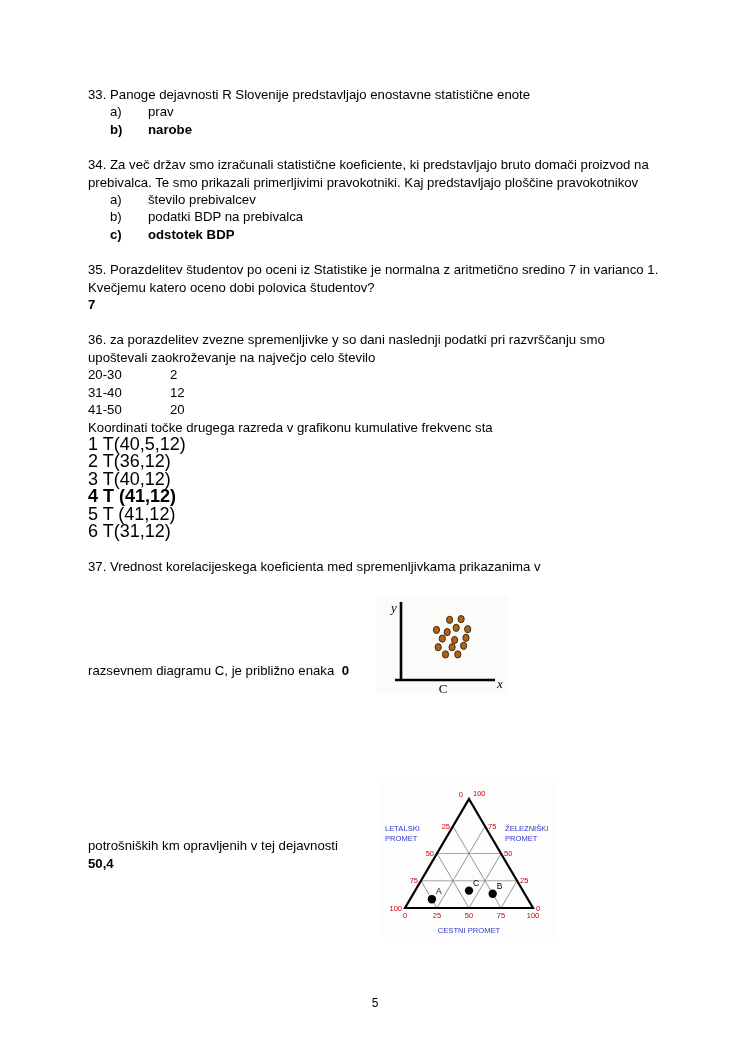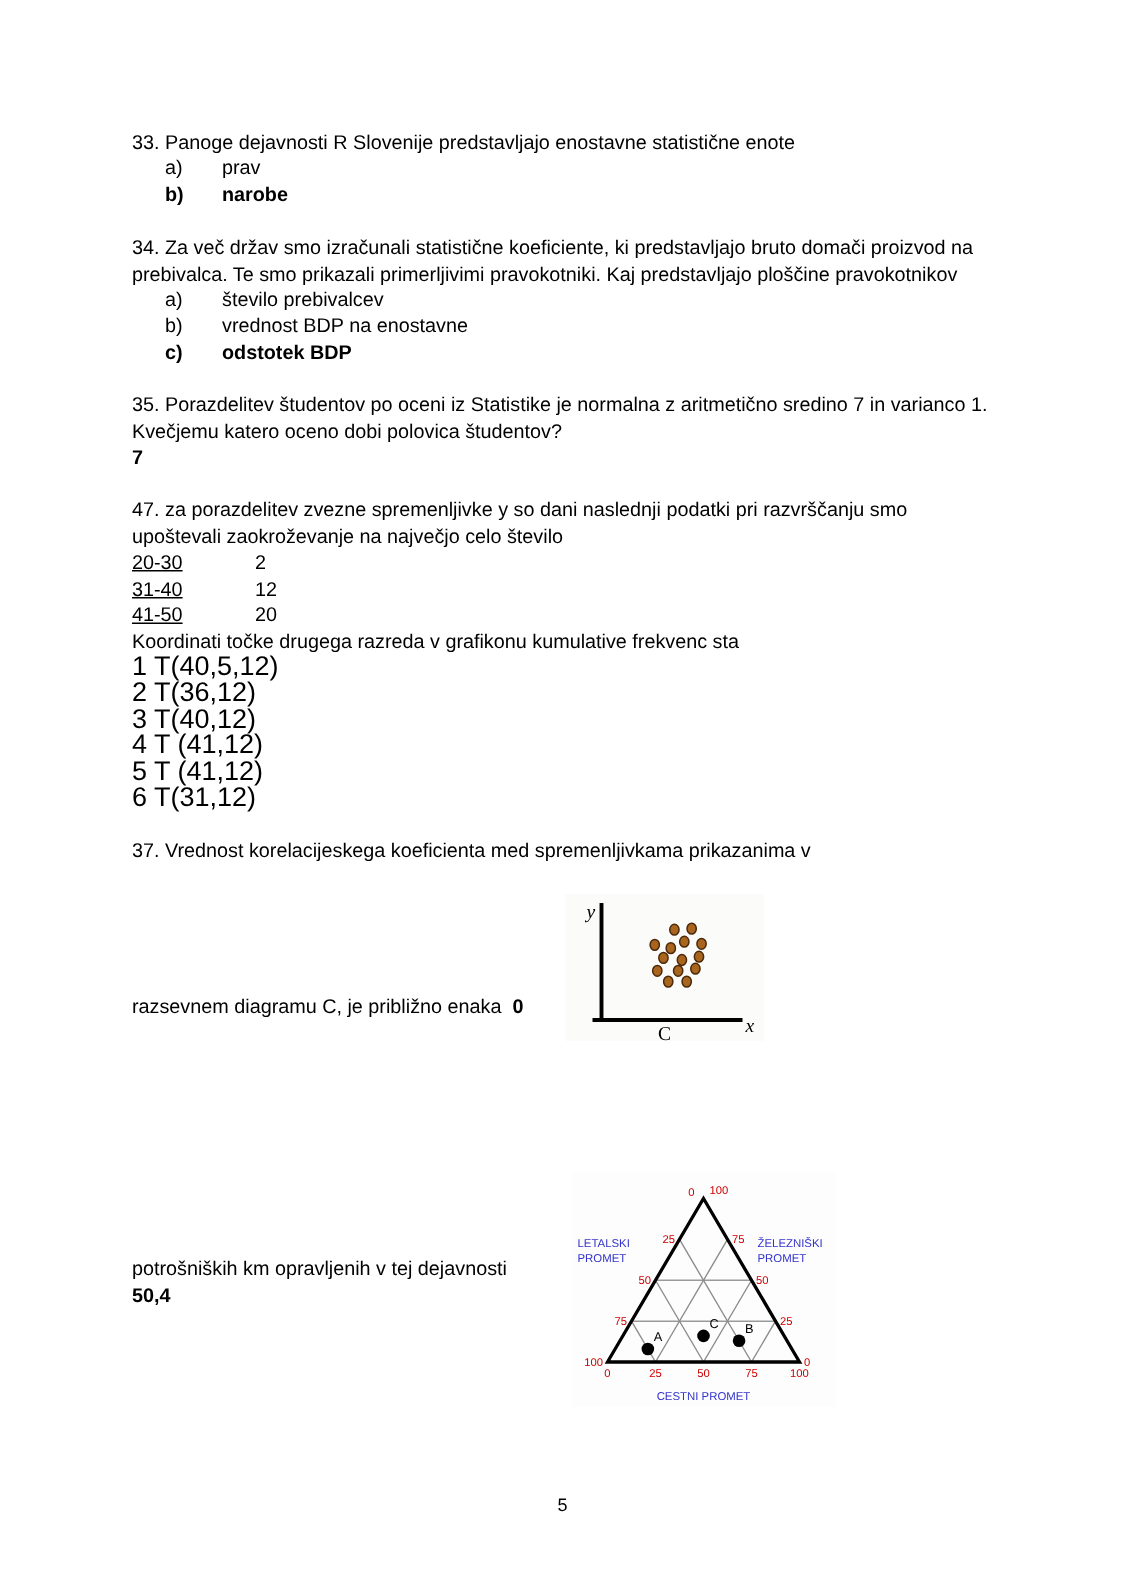--- a/index.html
+++ b/index.html
@@ -54,26 +54,26 @@
   .opt.bold { font-weight: bold; }
   .plain-line {
     font-size: 13.2px;
     line-height: 17.4px;
   }
   .plain-line.bold { font-weight: bold; }
   .datarow {
     font-size: 13.2px;
     line-height: 17.4px;
   }
-  .datarow .cls { display: inline-block; width: 82px; text-decoration: underline; }
+  .datarow .cls { display: inline-block; width: 82px; }
   .numopt {
     font-size: 18px;
     line-height: 17.4px;
   }
-  .numopt.bold { font-weight: normal; }
+  .numopt.bold { font-weight: bold; }
 
   
   .scatter-wrap {
     position: absolute;
     left: 377px;
     top: 596px;
     width: 132px;
     height: 98px;
     background: #fbfbfa;
     z-index: 5;
@@ -116,32 +116,32 @@
       <ul class="opts">
         <li class="opt"><span class="lbl">a)</span><span class="txt">prav</span></li>
         <li class="opt bold"><span class="lbl">b)</span><span class="txt">narobe</span></li>
       </ul>
     </div>
 
     <div class="qblock">
       <div class="qtext">34. Za več držav smo izračunali statistične koeficiente, ki predstavljajo bruto domači proizvod na prebivalca. Te smo prikazali primerljivimi pravokotniki. Kaj predstavljajo ploščine pravokotnikov</div>
       <ul class="opts">
         <li class="opt"><span class="lbl">a)</span><span class="txt">število prebivalcev</span></li>
-        <li class="opt"><span class="lbl">b)</span><span class="txt">vrednost BDP na enostavne</span></li>
+        <li class="opt"><span class="lbl">b)</span><span class="txt">podatki BDP na prebivalca</span></li>
         <li class="opt bold"><span class="lbl">c)</span><span class="txt">odstotek BDP</span></li>
       </ul>
     </div>
 
     <div class="qblock">
       <div class="qtext">35. Porazdelitev študentov po oceni iz Statistike je normalna z aritmetično sredino 7 in varianco 1. Kvečjemu katero oceno dobi polovica študentov?</div>
       <div class="plain-line bold">7</div>
     </div>
 
     <div class="qblock">
-      <div class="qtext">47. za porazdelitev zvezne spremenljivke y so dani naslednji podatki pri razvrščanju smo upoštevali zaokroževanje na največjo celo število</div>
+      <div class="qtext">36. za porazdelitev zvezne spremenljivke y so dani naslednji podatki pri razvrščanju smo upoštevali zaokroževanje na največjo celo število</div>
       <div class="datarow"><span class="cls">20-30</span><span>2</span></div>
       <div class="datarow"><span class="cls">31-40</span><span>12</span></div>
       <div class="datarow"><span class="cls">41-50</span><span>20</span></div>
       <div class="plain-line">Koordinati točke drugega razreda v grafikonu kumulative frekvenc sta</div>
       <div class="numopt">1 T(40,5,12)</div>
       <div class="numopt">2 T(36,12)</div>
       <div class="numopt">3 T(40,12)</div>
       <div class="numopt bold">4 T (41,12)</div>
       <div class="numopt">5 T (41,12)</div>
       <div class="numopt">6 T(31,12)</div>

